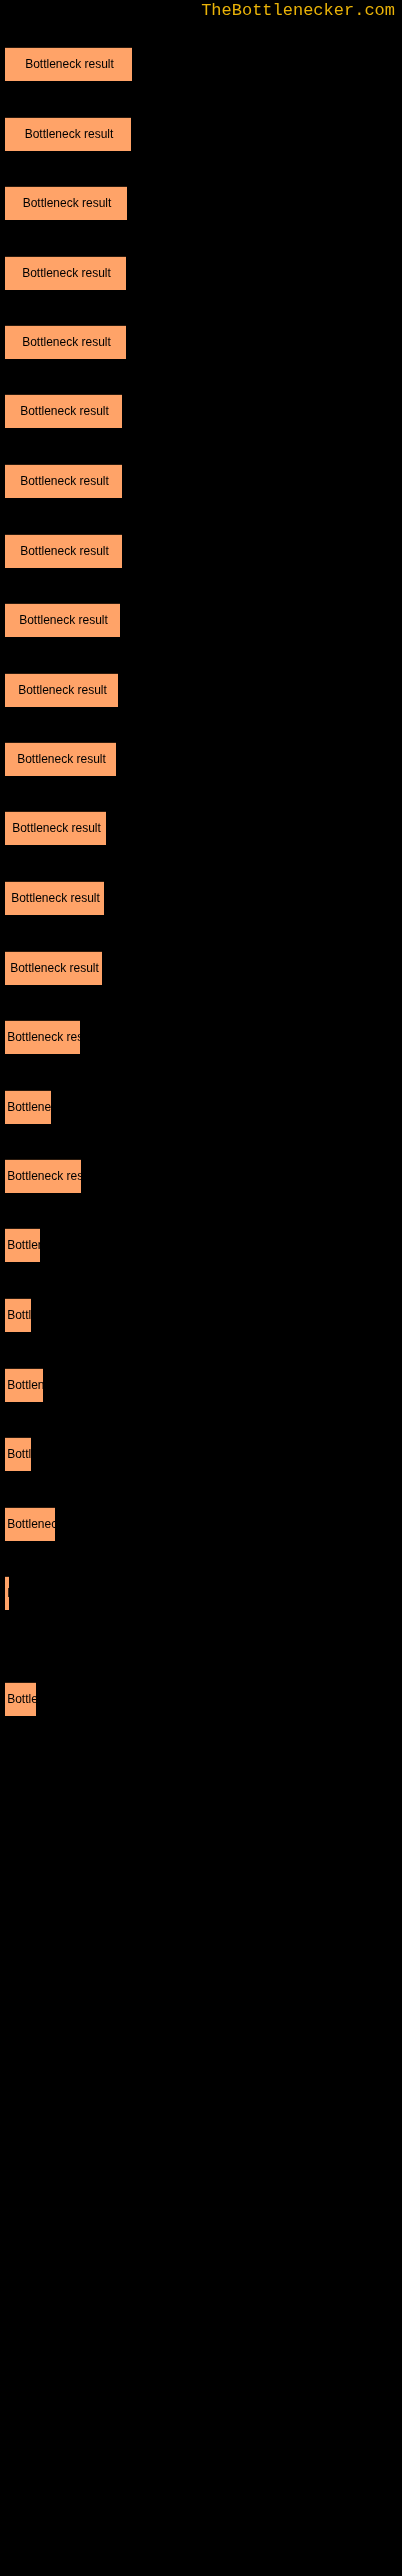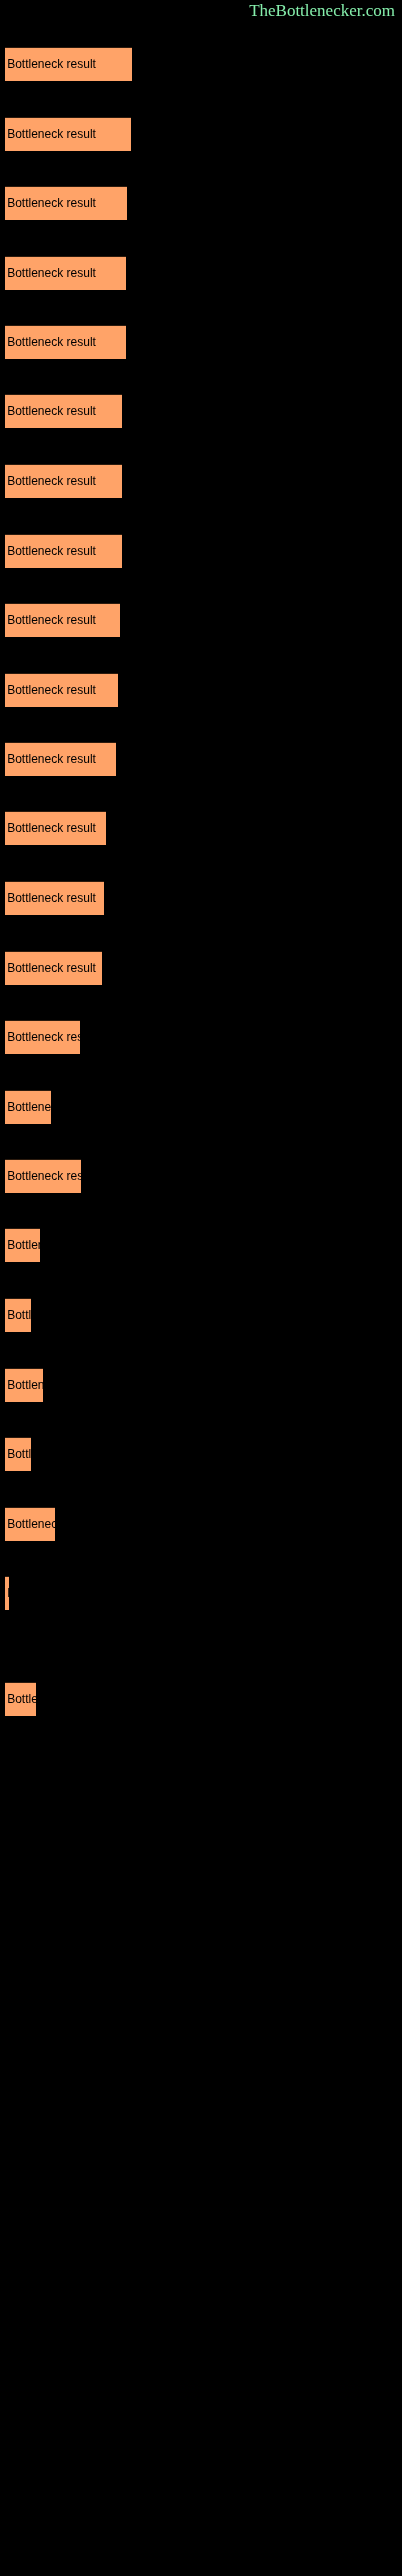--- a/index.html
+++ b/index.html
@@ -21,39 +21,40 @@
     left: 0;
     top: 0;
     width: 403px;
     height: 2576px;
     background: #000000;
   }
   .site-title {
     position: absolute;
     right: 8px;
     top: 0px;
-    font-family: Liberation Serif, serif;
+    font-family: Liberation Mono, monospace;
     font-size: 17px;
     line-height: 21px;
-    color: #86efac;
+    color: #eab308;
     white-space: nowrap;
     letter-spacing: 0px;
   }
   .bars {
     position: absolute;
     left: 0;
     top: 0;
     width: 403px;
     height: 2576px;
   }
   .bar-row {
     position: absolute;
     left: 0;
     width: 403px;
     height: 34px;
+    text-align: center;
   }
   .bar {
     position: absolute;
     left: 4.8px;
     top: 0;
     height: 34px;
     background: #ffa368;
     border-top: 0.8px solid #2b1a0d;
     box-sizing: border-box;
     overflow: hidden;

